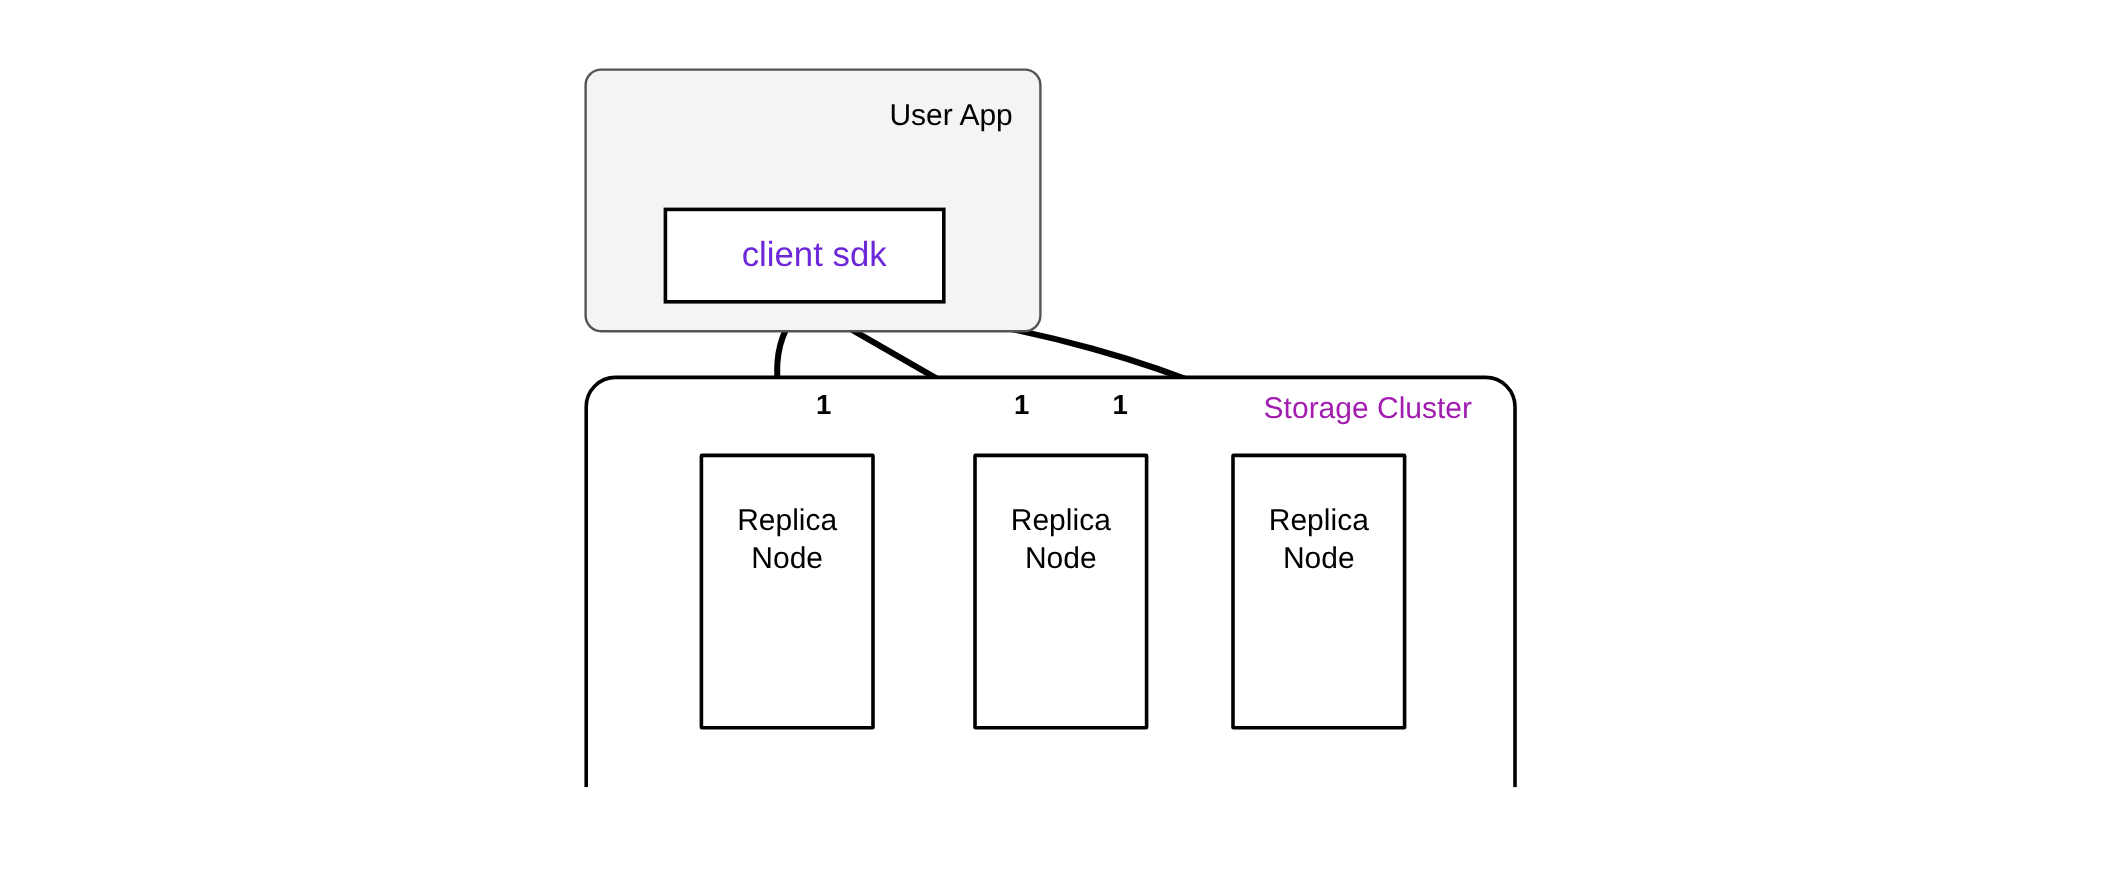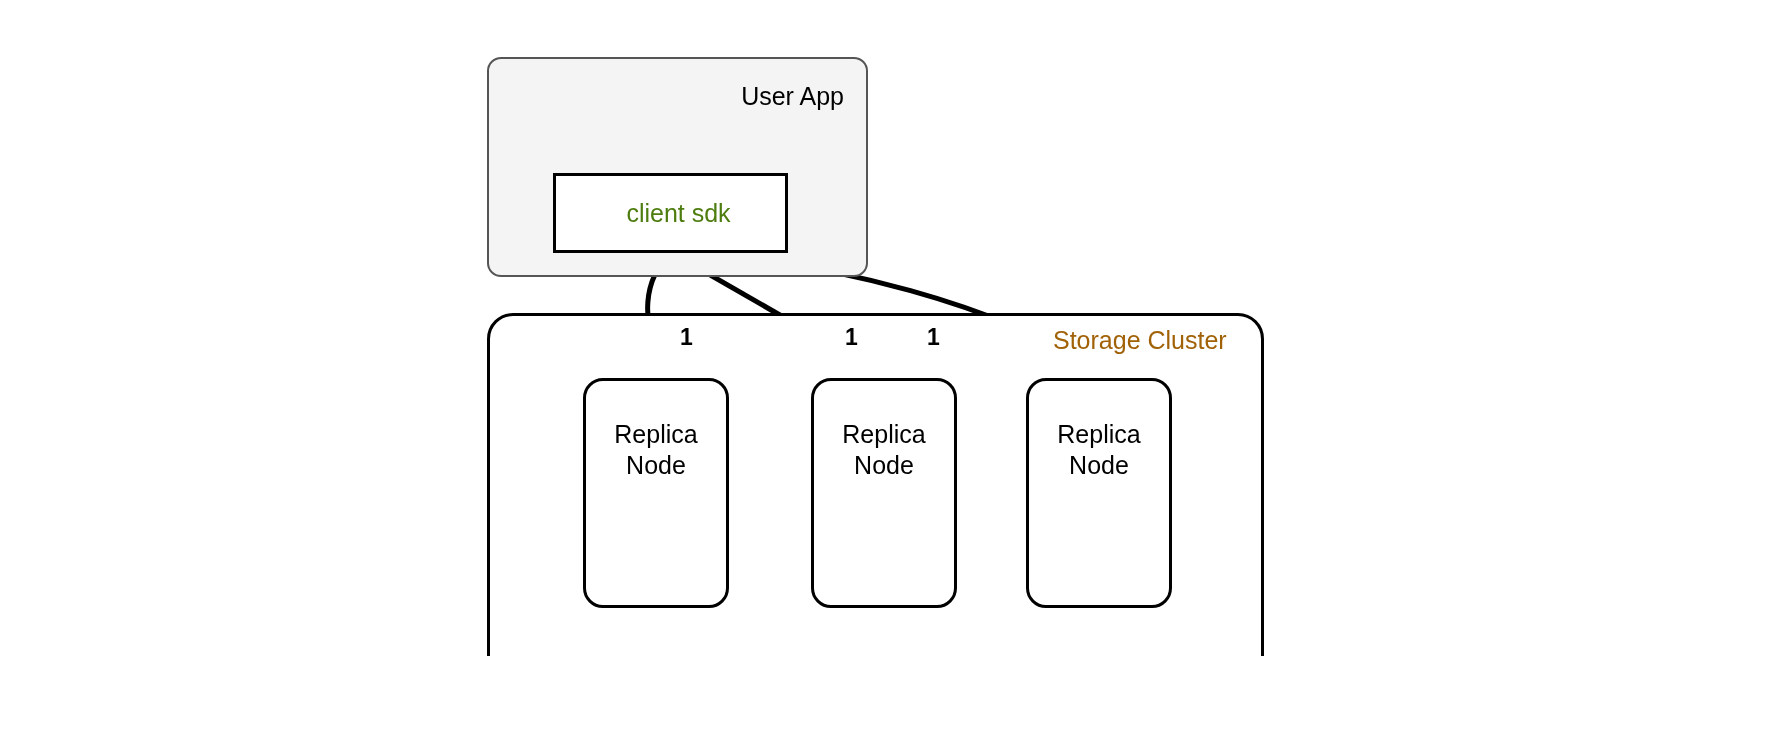--- a/index.html
+++ b/index.html
@@ -55,56 +55,56 @@
     width: 235px;
     height: 80px;
     background: #ffffff;
     border: 3px solid #000000;
     box-sizing: border-box;
     display: flex;
     align-items: center;
     justify-content: center;
   }
   .client-sdk-label {
-    font-size: 25px;
+    font-size: 29px;
     line-height: 30px;
-    color: #4d7c0f;
+    color: #6d28d9;
     white-space: nowrap;
     margin-left: 16px;
   }
   .storage-cluster-box {
     position: absolute;
     left: 487px;
     top: 313px;
     width: 777px;
     height: 401px;
     background: #ffffff;
     border: 3px solid #000000;
     border-radius: 26px;
     box-sizing: border-box;
   }
   .storage-cluster-label {
     position: absolute;
     left: 1053px;
     top: 325px;
     font-size: 25px;
     line-height: 30px;
-    color: #a16207;
+    color: #a21caf;
     white-space: nowrap;
     text-align: center;
   }
   
   .replica-node {
     position: absolute;
     top: 378px;
     width: 146px;
     height: 230px;
     background: #ffffff;
     border: 3px solid #000000;
-    border-radius: 20px;
+    border-radius: 2px;
     box-sizing: border-box;
   }
   .replica-node.n1 { left: 583px; }
   .replica-node.n2 { left: 811px; }
   .replica-node.n3 { left: 1026px; }
   .replica-node-label {
     position: absolute;
     left: 0;
     right: 0;
     top: 38px;

